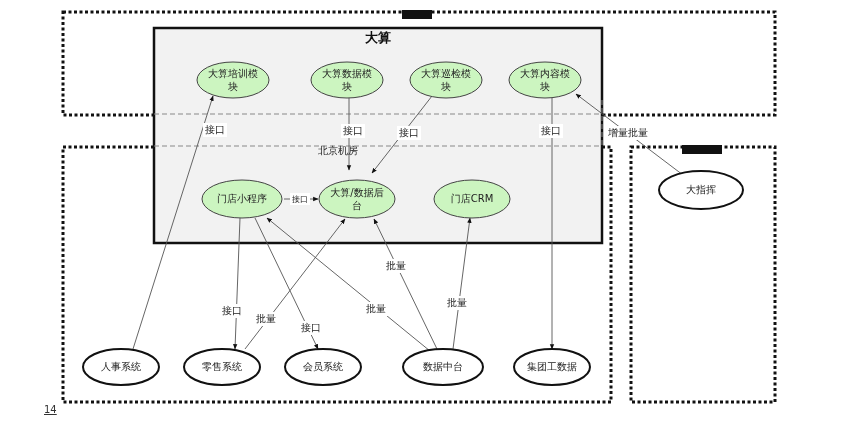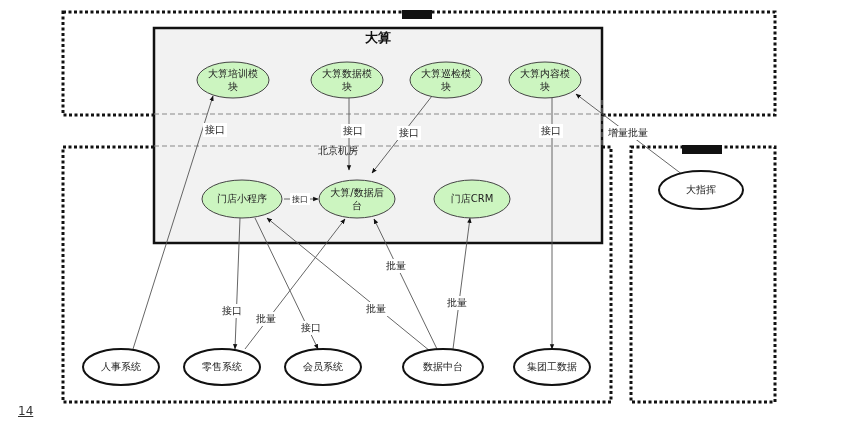--- a/index.html
+++ b/index.html
@@ -9,21 +9,21 @@
   .cloud-box { fill: #f2f2f2; stroke: #111; stroke-width: 2.5; }
   .zone-line { stroke: #888; stroke-width: 1; stroke-dasharray: 5 3; fill: none; }
   .node-green { fill: #ccf5c0; stroke: #444; stroke-width: 1; }
   .node-white { fill: #ffffff; stroke: #111; stroke-width: 2; }
   .conn { stroke: #555; stroke-width: 0.9; fill: none; }
   .node-text { font-size: 10px; fill: #222; text-anchor: middle; dominant-baseline: middle; }
   .edge-label-bg { fill: #ffffff; }
   .edge-label { font-size: 10px; fill: #222; text-anchor: middle; dominant-baseline: middle; }
   .cloud-title { font-size: 13px; font-weight: bold; fill: #111; text-anchor: middle; dominant-baseline: middle; }
   .redacted { fill: #111; }
-  .page-num { position: absolute; left: 18px; top: 404px; font-size: 12px; color: #333; text-decoration: underline; }
+  .page-num { position: absolute; left: 44px; top: 404px; font-size: 10px; color: #333; text-decoration: underline; }
 </style>
 </head>
 <body>
 
 <svg width="864" height="424" viewBox="0 0 864 424">
   <defs>
     <marker id="arrow" viewBox="0 0 10 10" refX="9" refY="5" markerWidth="6" markerHeight="6" orient="auto-start-reverse">
       <path d="M0,1 L10,5 L0,9 z" fill="#111"></path>
     </marker>
   </defs>

